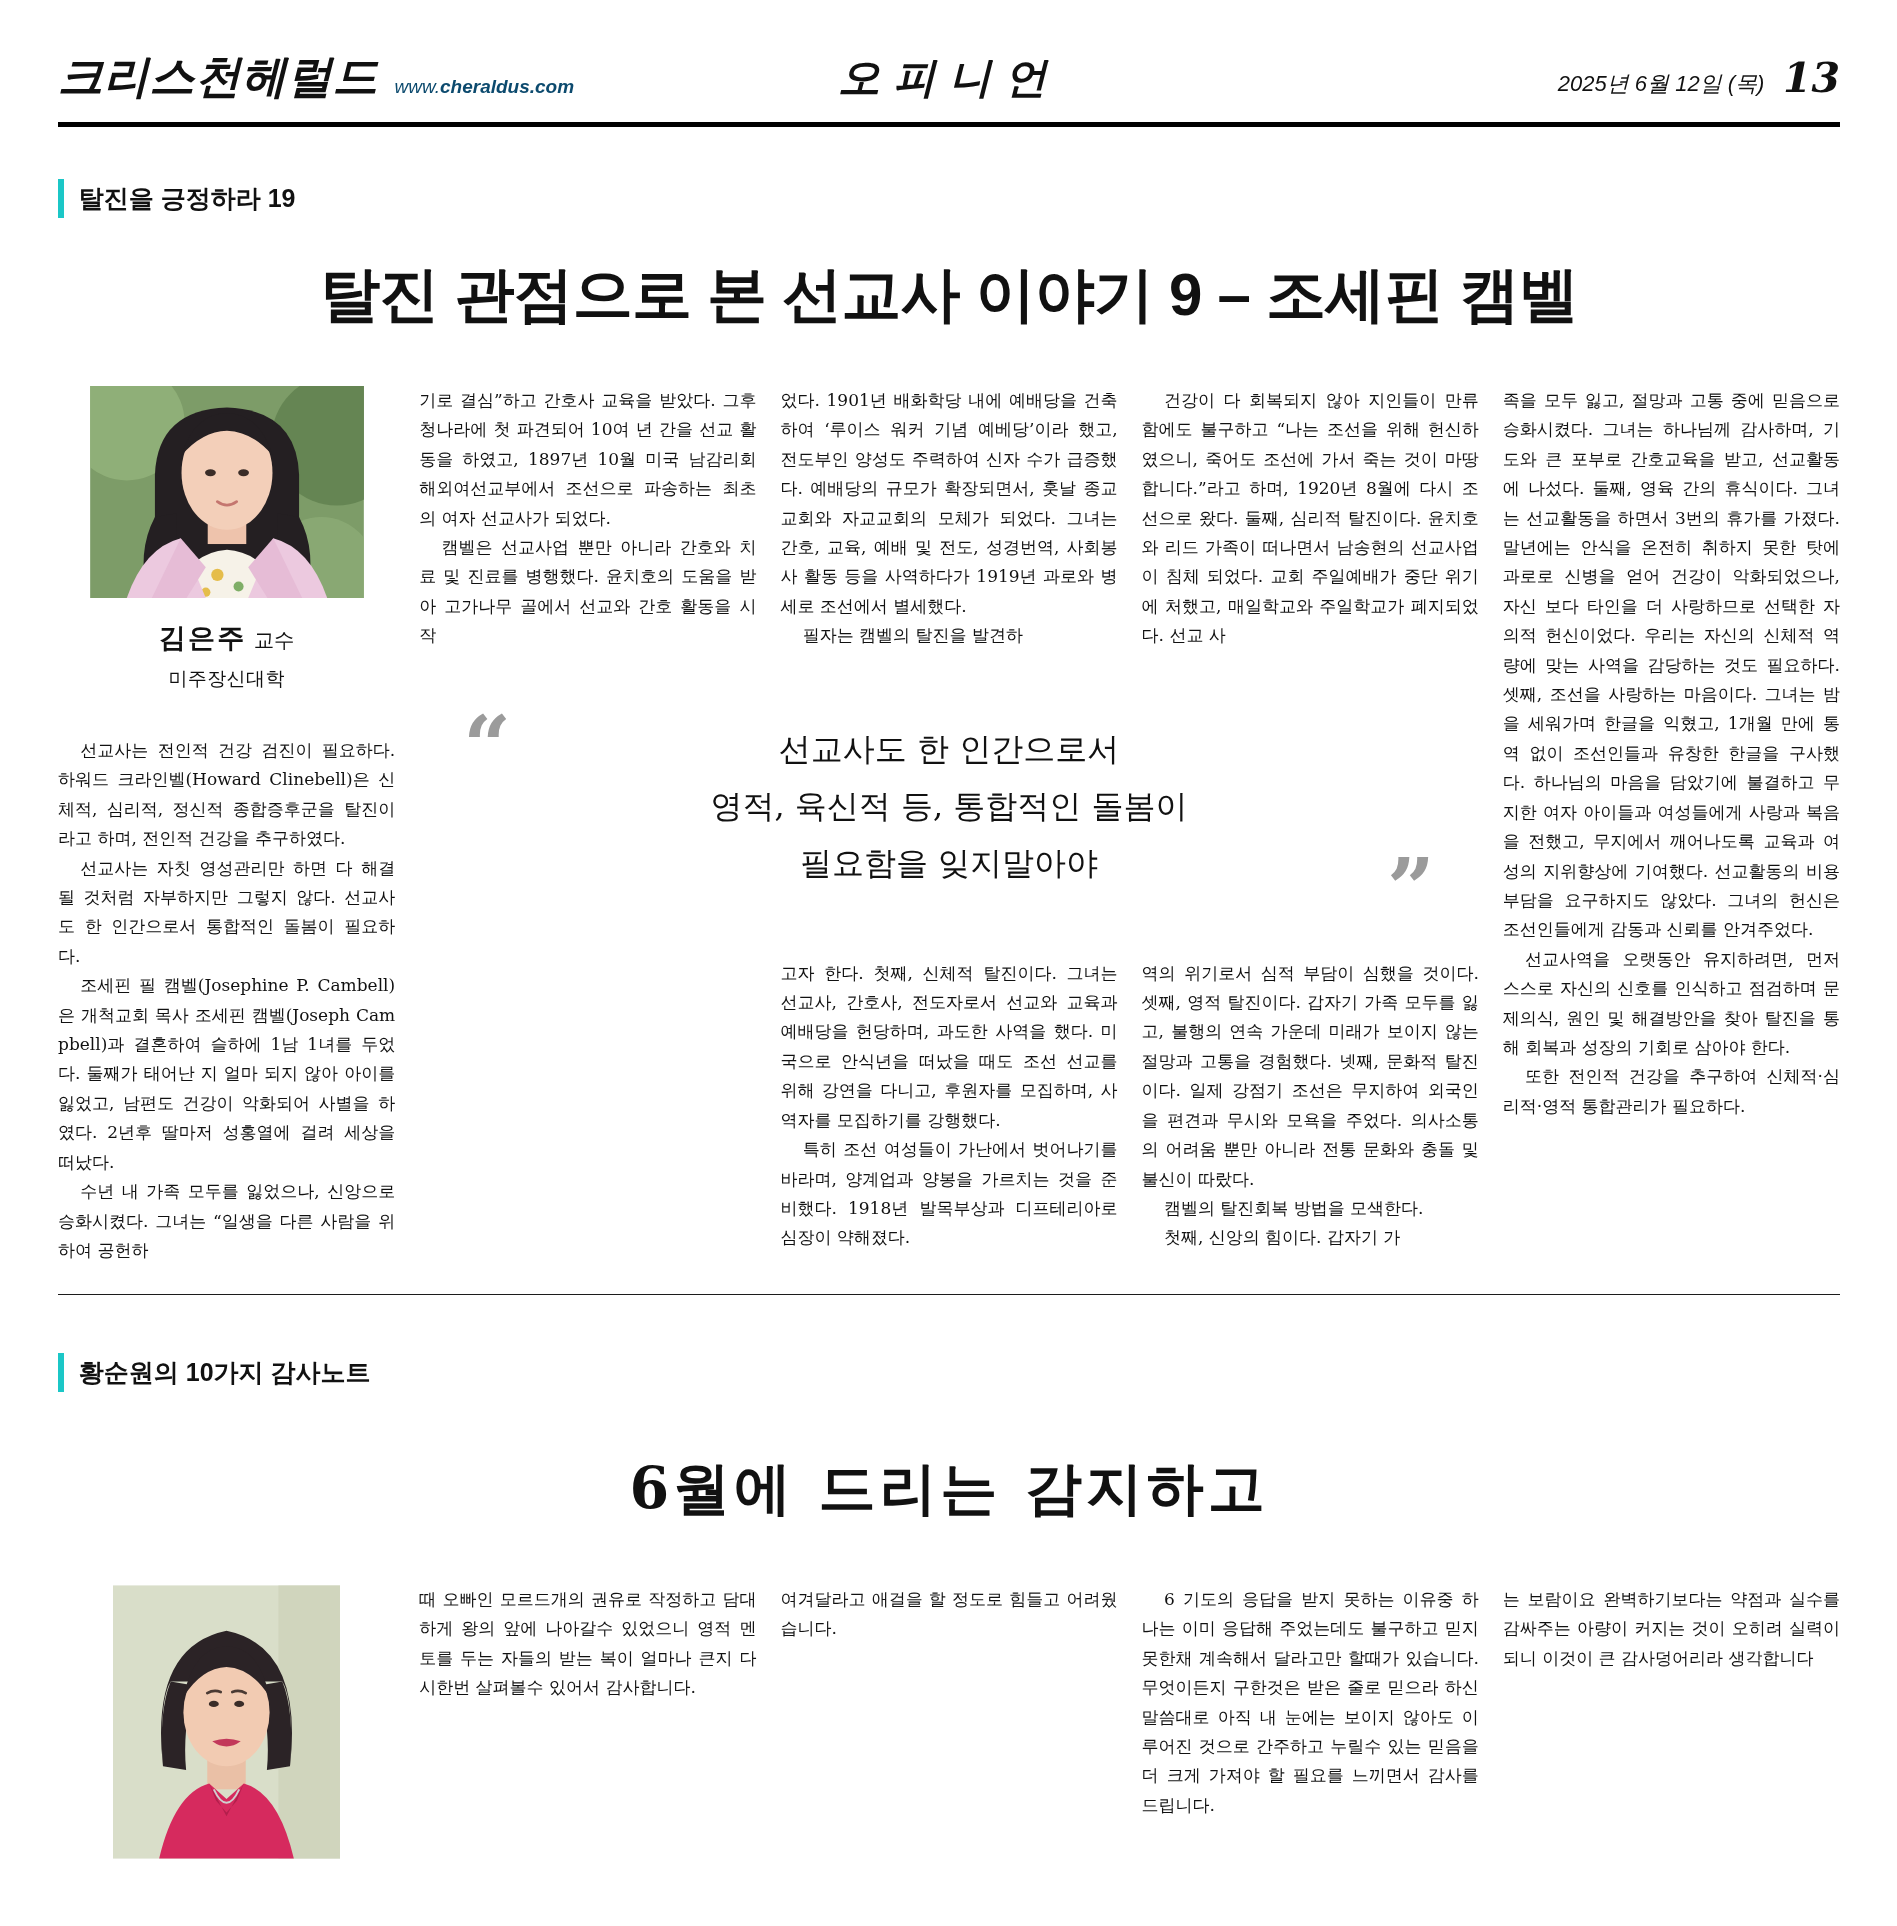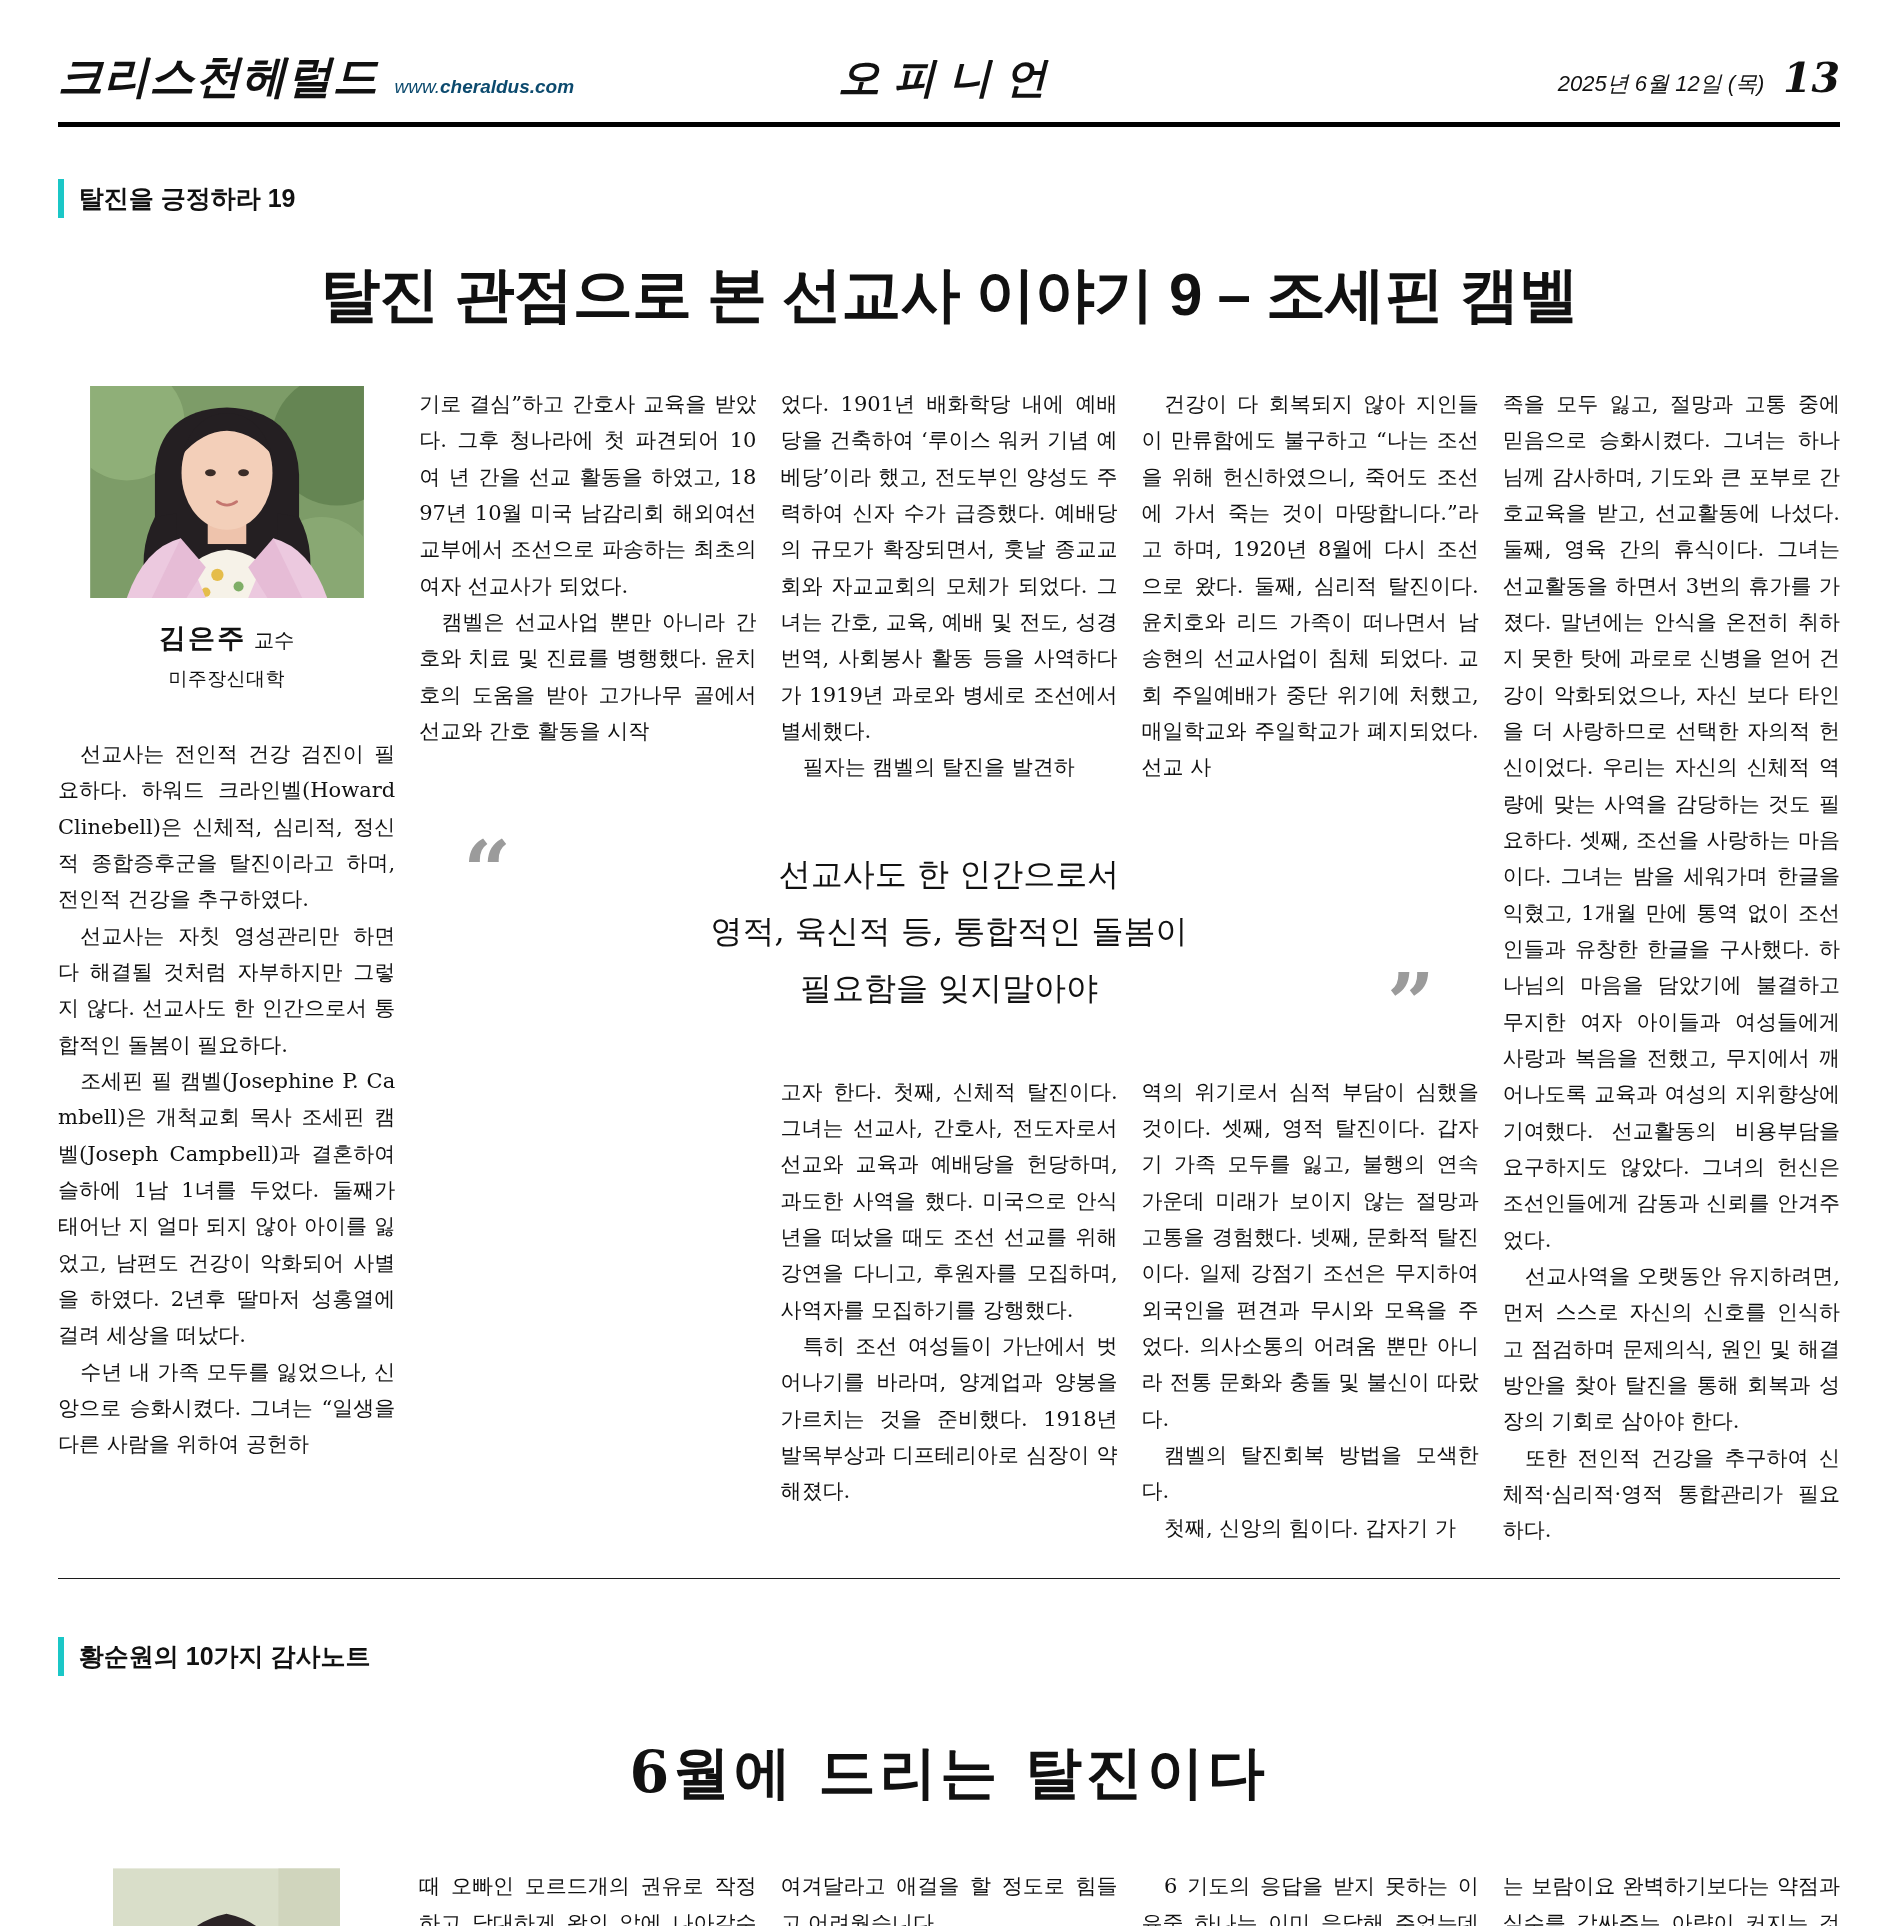--- a/index.html
+++ b/index.html
@@ -34,21 +34,21 @@
   }
   
   .grid{display:grid;grid-template-columns:repeat(5,1fr);column-gap:24px;}
   .a1-col1{grid-column:1;grid-row:1 / span 3;}
   .a1-c2t{grid-column:2;grid-row:1;} .a1-c3t{grid-column:3;grid-row:1;} .a1-c4t{grid-column:4;grid-row:1;}
   .a1-quote{grid-column:2 / span 3;grid-row:2;}
   .a1-c2b{grid-column:2;grid-row:3;} .a1-c3b{grid-column:3;grid-row:3;} .a1-c4b{grid-column:4;grid-row:3;}
   .a1-col5{grid-column:5;grid-row:1 / span 3;}
   .grid2{margin-top:46px;}
   
-  .bodytext{font-size:21px;line-height:1.73;text-align:justify;word-break:break-all;}
+  .bodytext{font-size:17px;line-height:1.73;text-align:justify;word-break:break-all;}
   .bodytext p{margin:0;text-indent:22.3px;}
   .bodytext p.noindent{text-indent:0;}
   .bodytext.spaced p{margin:0 0 34px;}
   .bodytext.spaced p:last-child{margin-bottom:0;}
   .a1-col1 .bodytext{margin-top:44px;}
   
   .photo-block{text-align:center;}
   .author-photo{display:inline-block;line-height:0;}
   .caption-name{font-family:"Liberation Sans",sans-serif;font-weight:700;font-size:27px;margin-top:21px;letter-spacing:2.3px;text-align:center;}
   .caption-name .title{font-weight:500;font-size:20.4px;letter-spacing:0;margin-left:7px;}
@@ -167,21 +167,21 @@
       </div>
   </section>
 
   <hr class="section-divider">
 
   <div class="kicker kicker2">
     <span class="kicker-bar accent-bg" style="background: rgb(27, 199, 199);"></span>
     <span>황순원의 10가지 감사노트</span>
   </div>
 
-  <h1 class="headline2">6월에 드리는 탈진이다</h1>
+  <h1 class="headline2">6월에 드리는 감지하고</h1>
 
   <section class="grid grid2">
 
     <div>
       <div class="photo-block">
         <span class="author-photo">
           
           <svg width="227" height="274" viewBox="0 0 590 710">
             <rect width="590" height="710" fill="#d9dec9"></rect>
             <rect x="430" y="0" width="160" height="710" fill="#c9cfb6" opacity="0.6"></rect>

